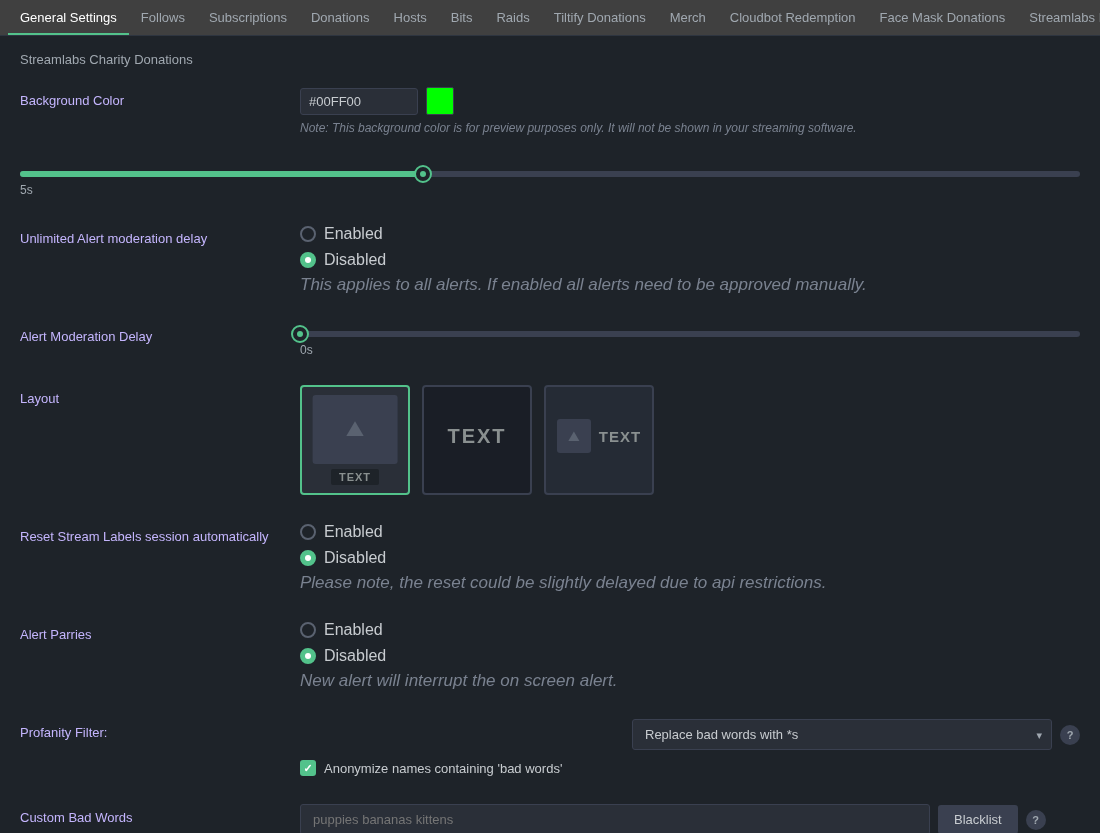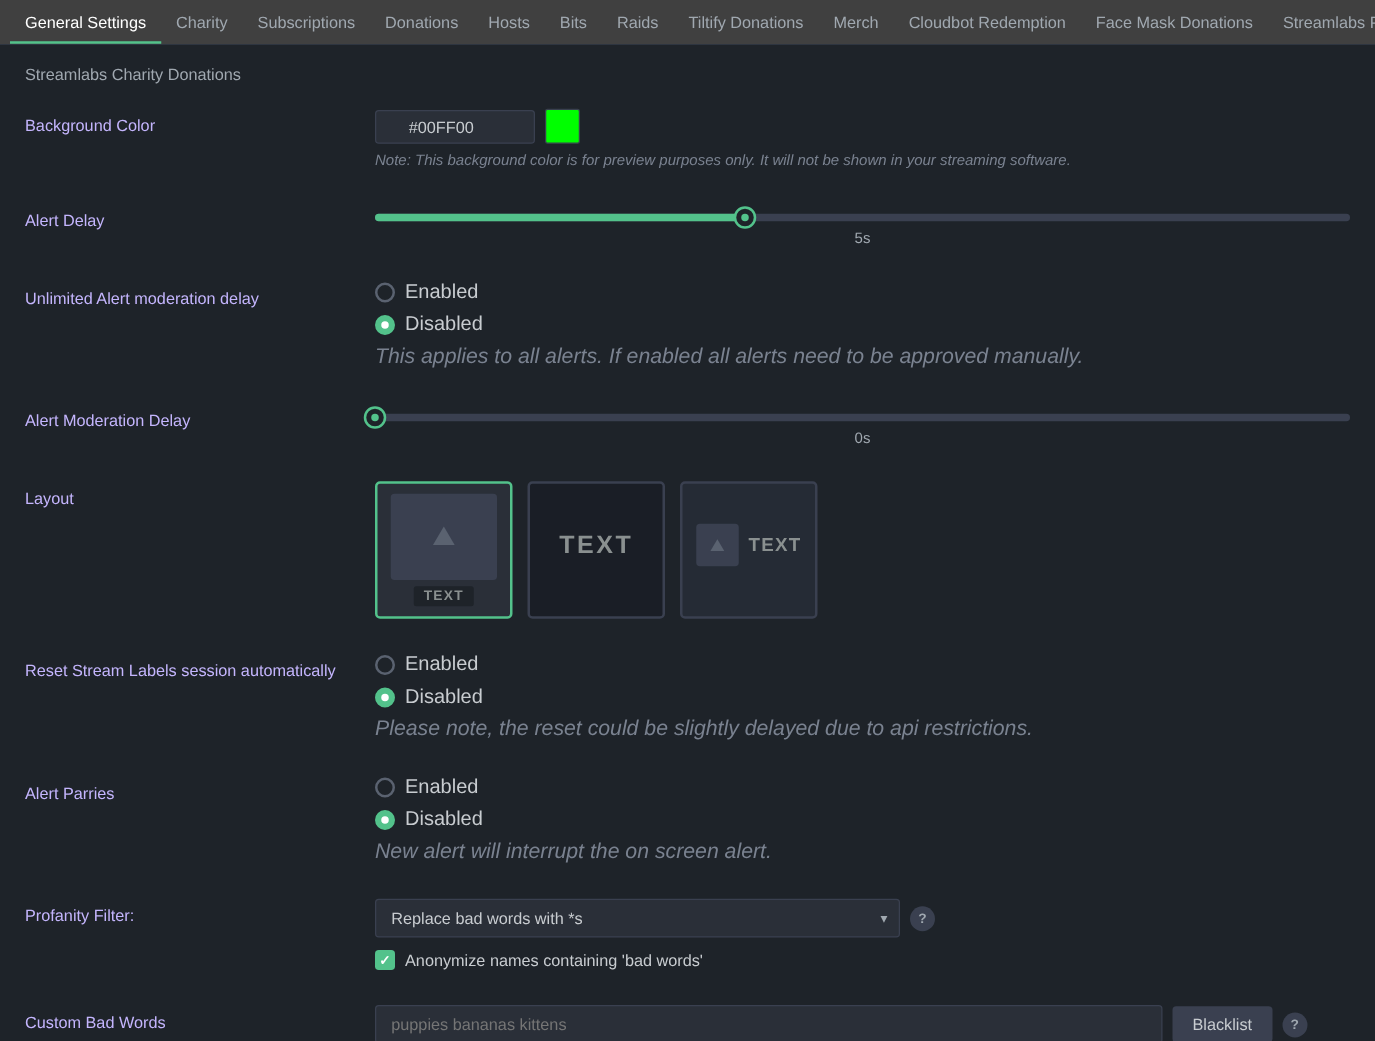--- a/index.html
+++ b/index.html
@@ -70,24 +70,24 @@
     
     .color-input-row {
       display: flex;
       align-items: center;
       gap: 8px;
     }
     .color-text-input {
       background: #2a2f38;
       border: 1px solid #3a4050;
       color: #c8ccd0;
-      padding: 5px 26px;
-      font-size: 13px;
-      border-radius: 3px;
-      width: 128px;
+      padding: 5px 8px;
+      font-size: 13px;
+      border-radius: 3px;
+      width: 118px;
       outline: none;
     }
     .color-swatch {
       width: 28px;
       height: 28px;
       background: #00ff00;
       border-radius: 2px;
       border: 1px solid #3a4050;
       cursor: pointer;
     }
@@ -135,21 +135,21 @@
     }
     .slider-thumb-inner {
       width: 6px;
       height: 6px;
       background: #53c28b;
       border-radius: 50%;
     }
     .slider-value {
       font-size: 12px;
       color: #a0a8b0;
-      text-align: center;
+      text-align: left;
       margin-top: 2px;
     }
 
     
     .radio-group {
       display: flex;
       flex-direction: column;
       gap: 8px;
     }
     .radio-item {
@@ -283,20 +283,21 @@
       font-weight: bold;
       color: #8a9090;
       letter-spacing: 1px;
     }
 
     
     .dropdown-row {
       display: flex;
       align-items: center;
       gap: 8px;
+      justify-content: flex-end;
     }
     .dropdown {
       background: #2a2f38;
       border: 1px solid #3a4050;
       color: #c8ccd0;
       padding: 7px 12px;
       font-size: 13px;
       border-radius: 3px;
       width: 420px;
       cursor: pointer;
@@ -388,21 +389,21 @@
       font-size: 13px;
       border-radius: 3px;
       cursor: pointer;
     }
   </style>
 </head>
 <body>
 
 <nav class="nav-bar">
   <div class="nav-item active">General Settings</div>
-  <div class="nav-item">Charity</div>
+  <div class="nav-item">Follows</div>
   <div class="nav-item">Subscriptions</div>
   <div class="nav-item">Donations</div>
   <div class="nav-item">Hosts</div>
   <div class="nav-item">Bits</div>
   <div class="nav-item">Raids</div>
   <div class="nav-item">Tiltify Donations</div>
   <div class="nav-item">Merch</div>
   <div class="nav-item">Cloudbot Redemption</div>
   <div class="nav-item">Face Mask Donations</div>
   <div class="nav-item">Streamlabs Prime Gift</div>
@@ -417,21 +418,20 @@
     <div class="setting-control">
       <div class="color-input-row">
         <input class="color-text-input" type="text" value="#00FF00" style="">
         <div class="color-swatch" style="background: rgb(0, 255, 0);"></div>
       </div>
       <div class="note-text">Note: This background color is for preview purposes only. It will not be shown in your streaming software.</div>
     </div>
   </div>
 
   <div class="setting-row">
-    <div class="setting-label">Alert Delay</div>
     <div class="setting-control slider-container">
       <div class="slider-track">
         <div class="slider-fill" id="alert-delay-fill" style="width: 38%;"></div>
         <div class="slider-thumb" id="alert-delay-thumb" style="left: 38%;">
           <div class="slider-thumb-inner"></div>
         </div>
       </div>
       <div class="slider-value">5s</div>
     </div>
   </div>

